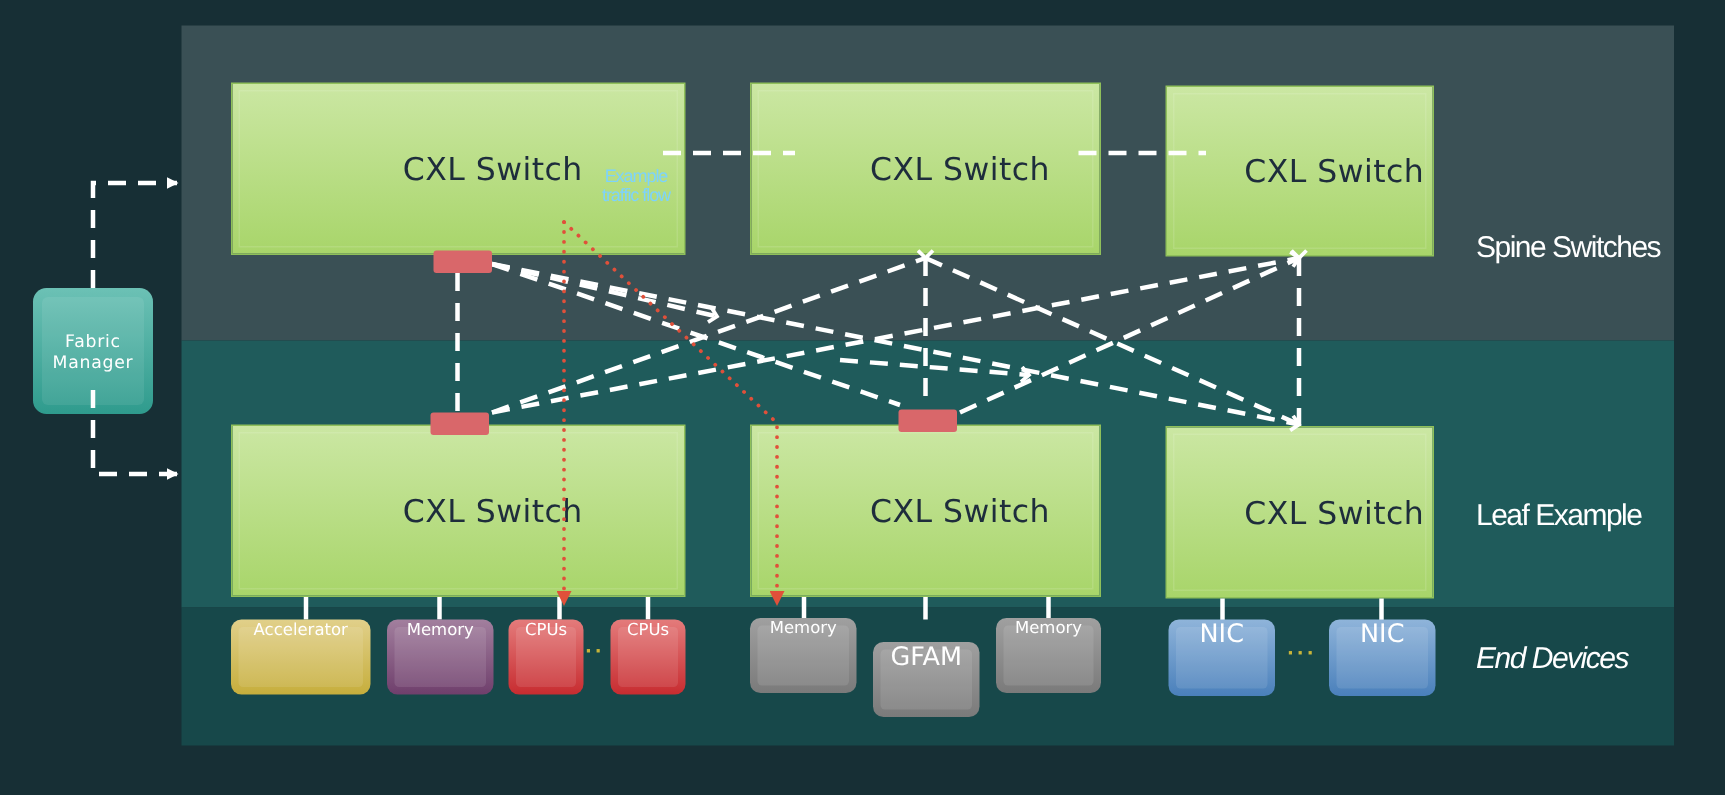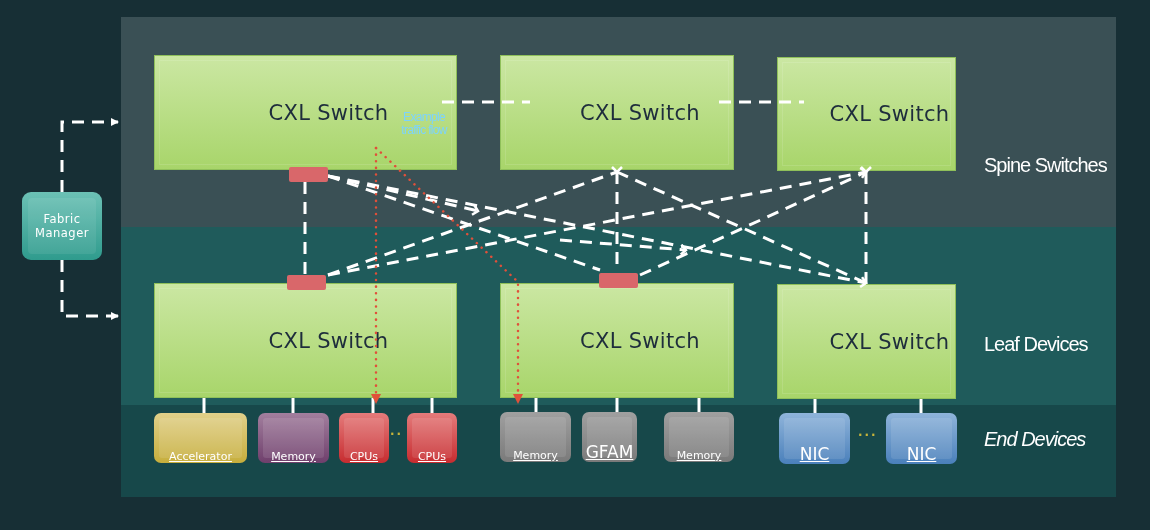--- a/index.html
+++ b/index.html
@@ -6,31 +6,31 @@
   body { width:1150px; height:530px; background:#172f35; position:relative; overflow:hidden; font-family:"DejaVu Sans", sans-serif; }
   .region { position:absolute; }
   #r-spine { left:121px; top:17px; width:995px; height:210px; background:#3a5055; }
   #r-leaf { left:121px; top:227px; width:995px; height:178px; background:#1f5b5b; }
   #r-end { left:121px; top:405px; width:995px; height:92px; background:#17484a; }
   .switch { position:absolute; box-sizing:border-box; border:1px solid #8fc05a;
     background:linear-gradient(#cbe7a3, #a8d56a); display:flex; align-items:center; justify-content:center; }
   .switch::before { content:""; position:absolute; inset:4px; border:1px solid rgba(255,255,255,0.12); pointer-events:none; }
   .switch span { font-family:"DejaVu Sans", sans-serif; font-size:21px; color:#1e2d3c; letter-spacing:0.3px; position:relative;margin-left:46px; }
   .layer-label { position:absolute; color:#ffffff; font-family:"Liberation Sans", sans-serif; font-size:20px; letter-spacing:-1px; }
-  .dev { position:absolute; box-sizing:border-box; border-radius:7px; display:flex; align-items:flex-end; justify-content:center; color:#fff; font-size:11px;text-decoration:underline; }
+  .dev { position:absolute; box-sizing:border-box; border-radius:7px; display:flex; align-items:flex-start; justify-content:center; color:#fff; font-size:11px; }
   .dev::before { content:""; position:absolute; inset:5px; border-radius:3px; background:rgba(255,255,255,0.10); pointer-events:none; }
   .dev span { position:relative; }
   .dev.accel { background:linear-gradient(#e1d08a, #c6ae3c); }
   .dev.mem-p { background:linear-gradient(#a27f9e, #6f3f6c); }
   .dev.cpu { background:linear-gradient(#e47b7b, #c72c30); }
   .dev.gray { background:linear-gradient(#a0a0a0, #7a7a7a); }
   .dev.nic { background:linear-gradient(#8fb4da, #4a80bb); font-size:17px; }
   .dev.big { font-size:17px; }
   .port { position:absolute; width:39px; height:15px; background:#d9676a; border-radius:2px; }
-  .fm { position:absolute; left:22px; top:192px; width:80px; height:68px; box-sizing:border-box; border-radius:9px;
+  .fm { position:absolute; left:22px; top:192px; width:80px; height:84px; box-sizing:border-box; border-radius:9px;
     background:linear-gradient(#6cc1b5, #2f9b8d); display:flex; align-items:center; justify-content:center; text-align:center; }
   .fm::before { content:""; position:absolute; inset:6px; border-radius:4px; background:rgba(255,255,255,0.08); }
   .fm span { position:relative; color:#fff; font-size:11.5px; line-height:14px; white-space:pre-line; letter-spacing:0.5px; }
   .annot { position:absolute; left:386px; top:111px; width:76px; text-align:center; color:#7dd3fc; font-family:"Liberation Sans", sans-serif; font-size:12px; line-height:13px; letter-spacing:-0.7px; white-space:pre-line; }
   svg.overlay { position:absolute; left:0; top:0; }
   .ellipsis { position:absolute; color:#c8b43a; font-size:12px; letter-spacing:2px; font-weight:bold; }
 </style>
 </head>
 <body>
 
@@ -52,21 +52,21 @@
     <span>CXL Switch</span>
   </div>
 <div class="switch" style="left:500px;top:283px;width:234px;height:115px;">
     <span>CXL Switch</span>
   </div>
 <div class="switch" style="left:777px;top:284px;width:179px;height:115px;">
     <span>CXL Switch</span>
   </div>
 
 <div class="layer-label" style="left:984px;top:106px;margin-top:48px;">Spine Switches</div>
-<div class="layer-label" style="left:984px;top:333px;">Leaf Devices</div>
+<div class="layer-label" style="left:984px;top:333px;">Leaf Example</div>
 <div class="layer-label" style="left:984px;top:428px;font-style:italic;">End Devices</div>
 
 <div class="fm">
     <span>Fabric
 Manager</span>
   </div>
 
 <div class="annot">Example
 traffic flow</div>
 
@@ -138,21 +138,21 @@
     <span>CPUs</span>
   </div>
 <div class="ellipsis" style="left:390px;top:427px;">··</div>
 <div class="dev cpu" style="left:407px;top:413px;width:50px;height:50px;">
     <span>CPUs</span>
   </div>
 
 <div class="dev gray" style="left:500px;top:412px;width:71px;height:50px;">
     <span>Memory</span>
   </div>
-<div class="dev gray big" style="left:582px;top:412px;width:55px;height:50px;">
+<div class="dev gray big" style="left:582px;top:428px;width:71px;height:50px;">
     <span>GFAM</span>
   </div>
 <div class="dev gray" style="left:664px;top:412px;width:70px;height:50px;">
     <span>Memory</span>
   </div>
 
 <div class="dev nic" style="left:779px;top:413px;width:71px;height:51px;">
     <span>NIC</span>
   </div>
 <div class="ellipsis" style="left:858px;top:428px;">···</div>

